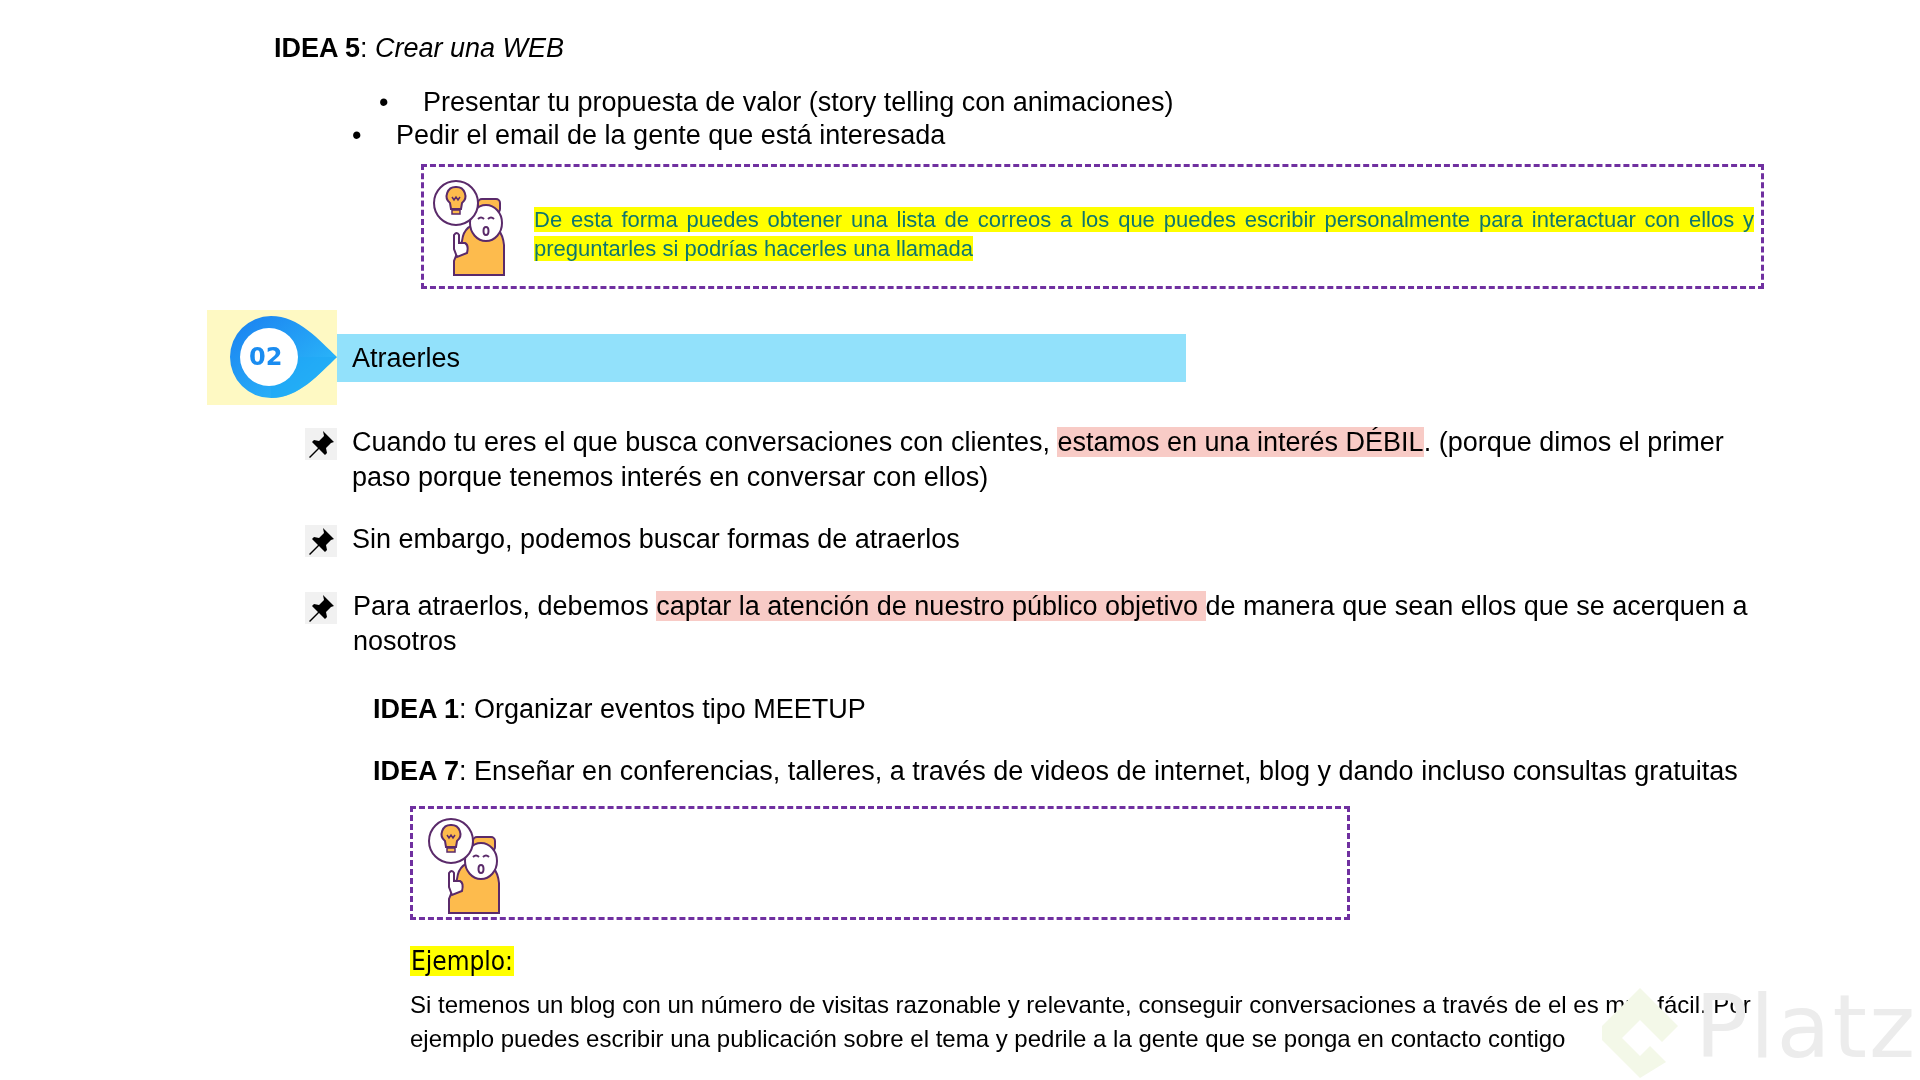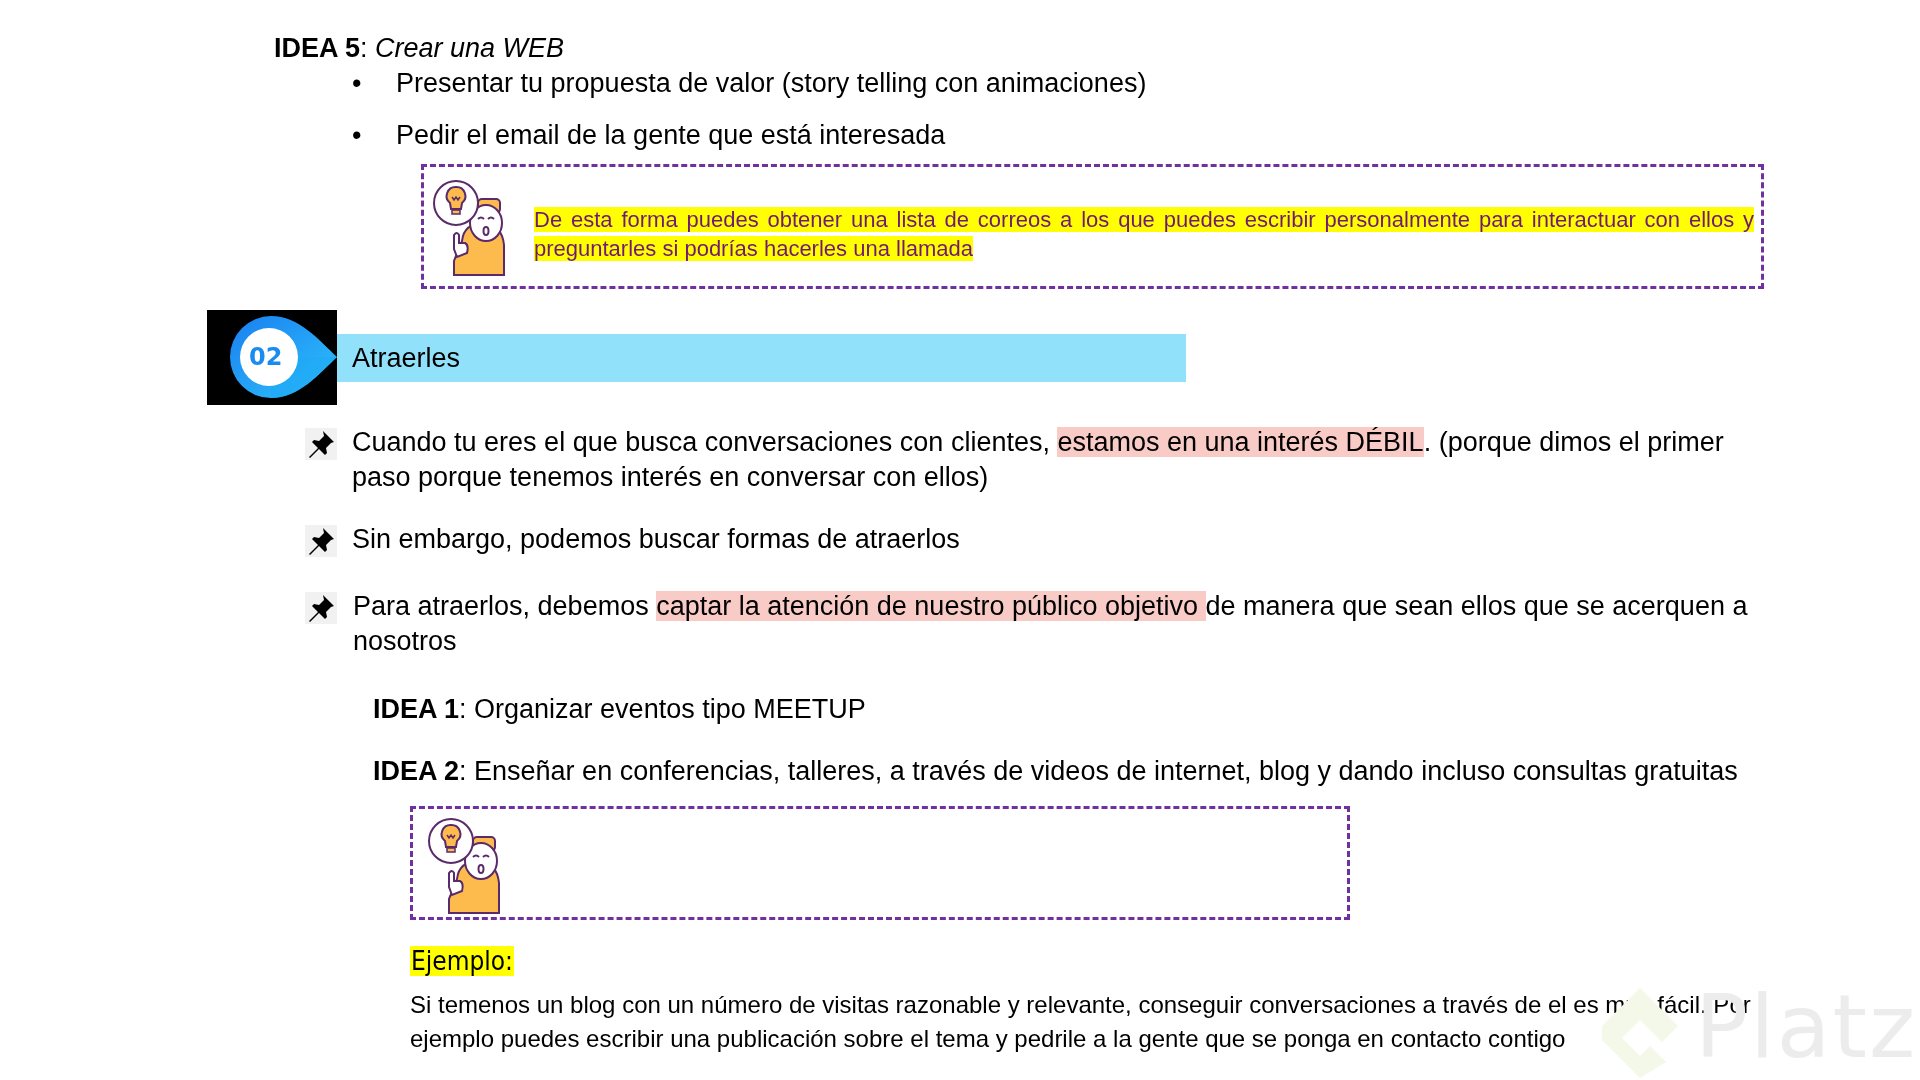--- a/index.html
+++ b/index.html
@@ -11,24 +11,24 @@
   .idea5 i { font-style:italic; }
   .bullet-row { left:352px; font-size:27px; white-space:nowrap; }
   .bullet-row .dot { display:inline-block; width:44px; }
   .tipbox { border:3px dashed #7030a0; box-sizing:border-box; }
   .tip1 { left:421px; top:164px; width:1343px; height:125px; }
   .tip2 { left:410px; top:806px; width:940px; height:114px; }
   .tip-icon { position:absolute; width:78px; height:100px; }
   .tip1 .tip-icon { left:8px; top:12px; }
   .tip2 .tip-icon { left:14px; top:8px; }
   .tip1 .tip-text { position:absolute; left:110px; top:38px; width:1220px; font-size:22px; line-height:29px;
-         color:#701a75; text-align:justify; }
+         color:#0f766e; text-align:justify; }
   .tip1 .tip-text span { background:#ffff00; }
   .tip2 .tip-text { position:absolute; left:119px; top:36px; font-size:27px; color:#7030a0; white-space:nowrap; }
-  .badge-bg { left:207px; top:310px; width:130px; height:95px; background:#000000; }
+  .badge-bg { left:207px; top:310px; width:130px; height:95px; background:#fef9c3; }
   .section-bar { left:337px; top:334px; width:849px; height:48px; background:#92e1fb; }
   .section-bar span { position:absolute; left:15px; top:9px; font-size:27px; }
   .pin-item { left:305px; width:1450px; font-size:27px; line-height:35px; }
   .pin-item .pin { position:absolute; left:0; top:3px; width:32px; height:32px; background:#f1f1f1; }
   .pin-item .txt { position:absolute; left:47px; top:0; width:1400px; }
   .hl { background:#f8cbc6; }
   .idea-line { left:373px; font-size:27px; white-space:nowrap; }
   .idea-line b { font-weight:bold; }
   .ejemplo { left:410px; top:946px; font-size:26px; background:#ffff00; font-family:"DejaVu Sans Condensed","DejaVu Sans", sans-serif; padding:0 1px; }
   .example-text { left:410px; top:988px; width:1370px; font-size:24px; line-height:34px;
@@ -36,21 +36,21 @@
   .watermark { left:1590px; top:975px; width:330px; height:110px; }
   .watermark .wm-text { position:absolute; left:105px; top:0px; font-size:88px; color:#ececec; font-family:"DejaVu Sans", sans-serif; letter-spacing:2px; }
 </style>
 </head>
 <body>
 
 <div class="abs idea5">
   <b>IDEA 5</b><span>: </span><i>Crear una WEB</i>
 </div>
 
-<div class="abs bullet-row" style="top:68px;">
+<div class="abs bullet-row" style="top:87px;margin-left:27px;">
   <span class="dot">•</span><span>Presentar tu propuesta de valor (story telling con animaciones)</span>
 </div>
 <div class="abs bullet-row" style="top:120px;">
   <span class="dot">•</span><span>Pedir el email de la gente que está interesada</span>
 </div>
 
 <div class="abs tipbox tip1">
   <div class="tip-icon">
     <svg width="78" height="100" viewBox="0 0 78 100">
       <path d="M30 62 q2 -18 22 -18 q18 2 20 22 l0 30 l-50 0 l0 -14 z" fill="#fdbb4d" stroke="#5a2a6a" stroke-width="2"></path>
@@ -110,21 +110,21 @@
         <path d="M18 3 l11 11 l-3 1 l-5 5 l1 5 l-2 2 l-6 -6 l-9 9 l-1 -1 l9 -9 l-6 -6 l2 -2 l5 1 l5 -5 z" fill="#000"></path>
       </svg>
   </div>
   <div class="txt" style="left:48px;"><span>Para atraerlos, debemos </span><span class="hl">captar la atención de nuestro público objetivo </span><span>de manera que sean ellos que se acerquen a nosotros</span></div>
 </div>
 
 <div class="abs idea-line" style="top:694px;">
   <b>IDEA 1</b><span>: </span><span>Organizar eventos tipo MEETUP</span>
 </div>
 <div class="abs idea-line" style="top:756px;">
-  <b>IDEA 2</b><span>: </span><span>Enseñar en conferencias, talleres, a través de videos de internet, blog y dando incluso consultas gratuitas</span>
+  <b>IDEA 7</b><span>: </span><span>Enseñar en conferencias, talleres, a través de videos de internet, blog y dando incluso consultas gratuitas</span>
 </div>
 
 <div class="abs tipbox tip2">
   <div class="tip-icon">
     <svg width="78" height="100" viewBox="0 0 78 100">
       <path d="M30 62 q2 -18 22 -18 q18 2 20 22 l0 30 l-50 0 l0 -14 z" fill="#fdbb4d" stroke="#5a2a6a" stroke-width="2"></path>
       <rect x="46" y="20" width="22" height="14" rx="4" fill="#fdbb4d" stroke="#5a2a6a" stroke-width="2"></rect>
       <ellipse cx="54" cy="44" rx="16" ry="18" fill="#fff" stroke="#5a2a6a" stroke-width="2"></ellipse>
       <path d="M46 40 q3 -3 6 0 M56 40 q3 -3 6 0" stroke="#5a2a6a" stroke-width="2" fill="none"></path>
       <ellipse cx="54" cy="52" rx="2.5" ry="4" fill="none" stroke="#5a2a6a" stroke-width="2"></ellipse>

